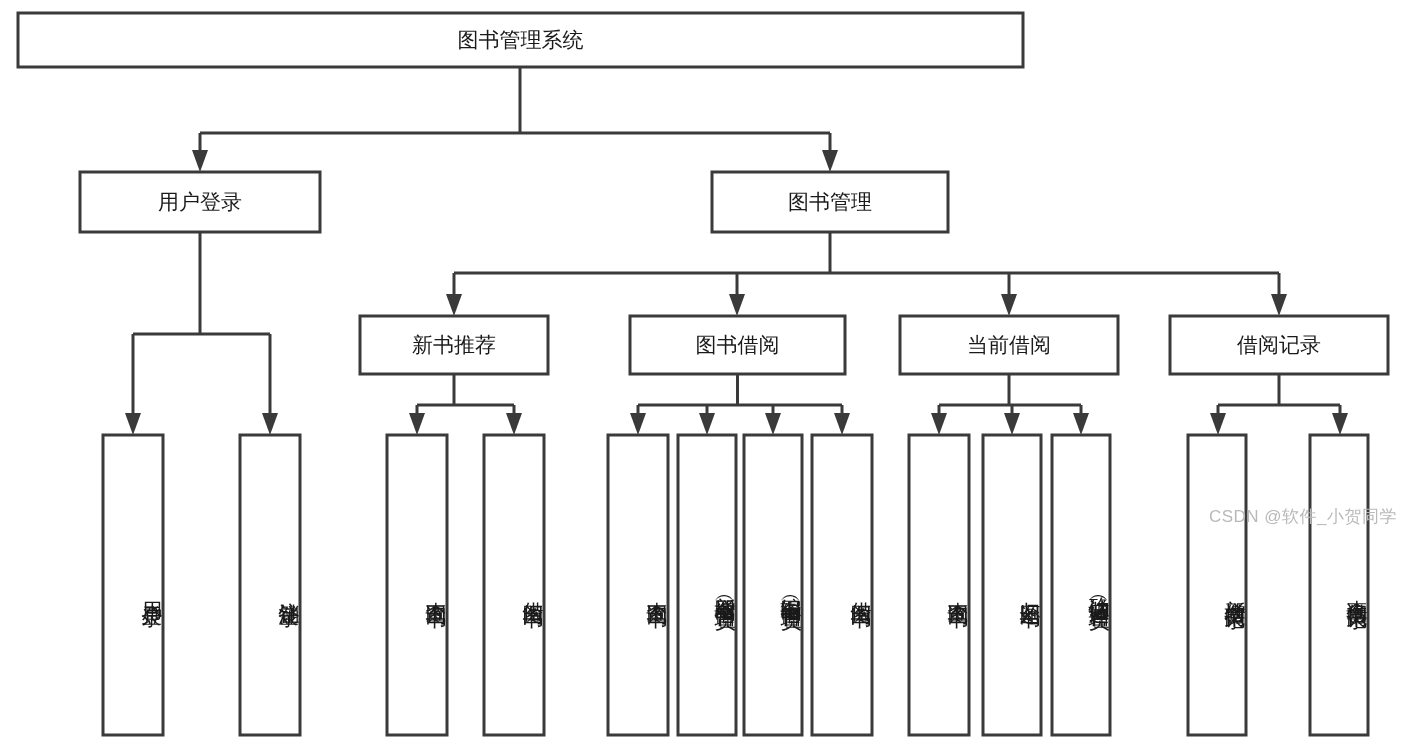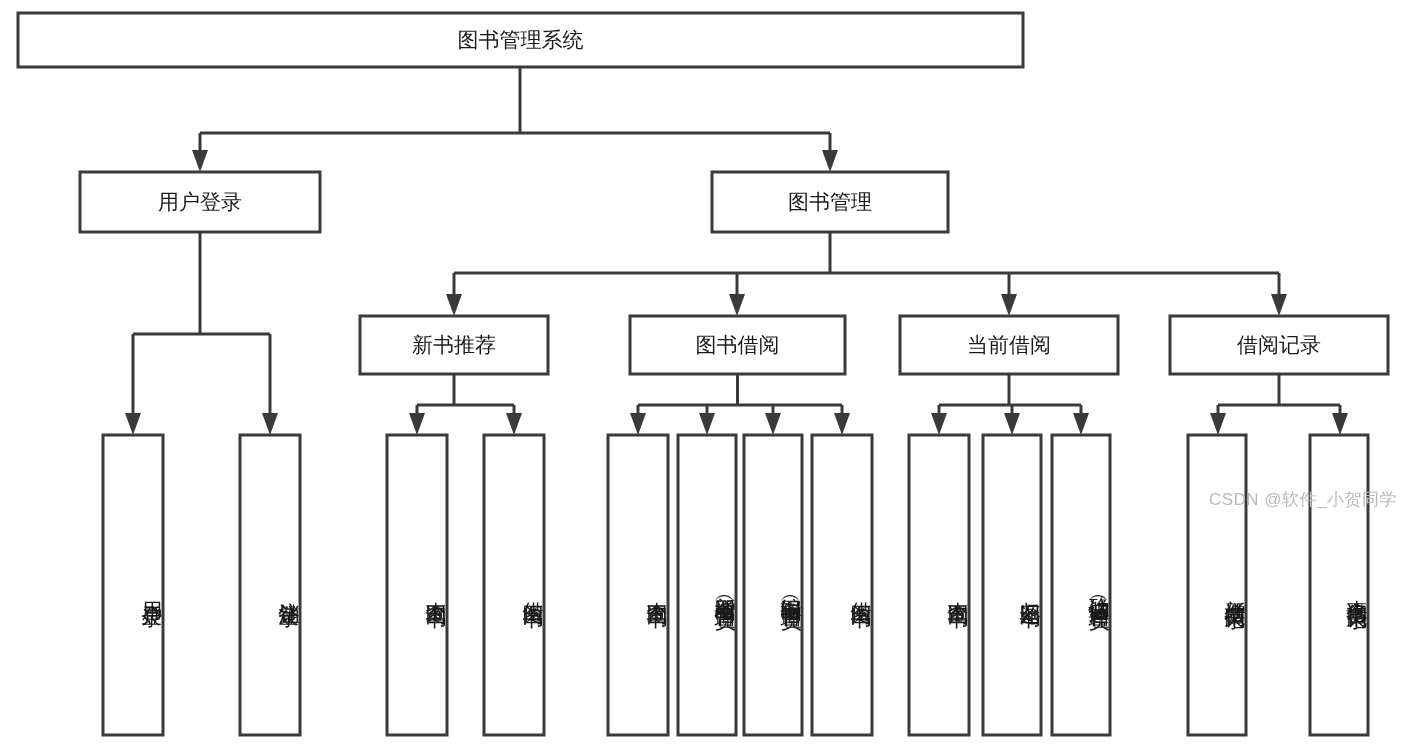--- a/index.html
+++ b/index.html
@@ -61,21 +61,21 @@
     letter-spacing: 2px;
     white-space: nowrap;
     pointer-events: none;
     display: flex;
     align-items: flex-start;
     justify-content: center;
   }
   .watermark {
     position: absolute;
     right: 8px;
-    bottom: 21px;
+    bottom: 4px;
     font-family: "Liberation Sans", "DejaVu Sans", sans-serif;
     font-size: 17px;
     color: #b9b9b9;
     letter-spacing: 0.5px;
     user-select: none;
     white-space: nowrap;
   }
 </style>
 </head>
 <body>

